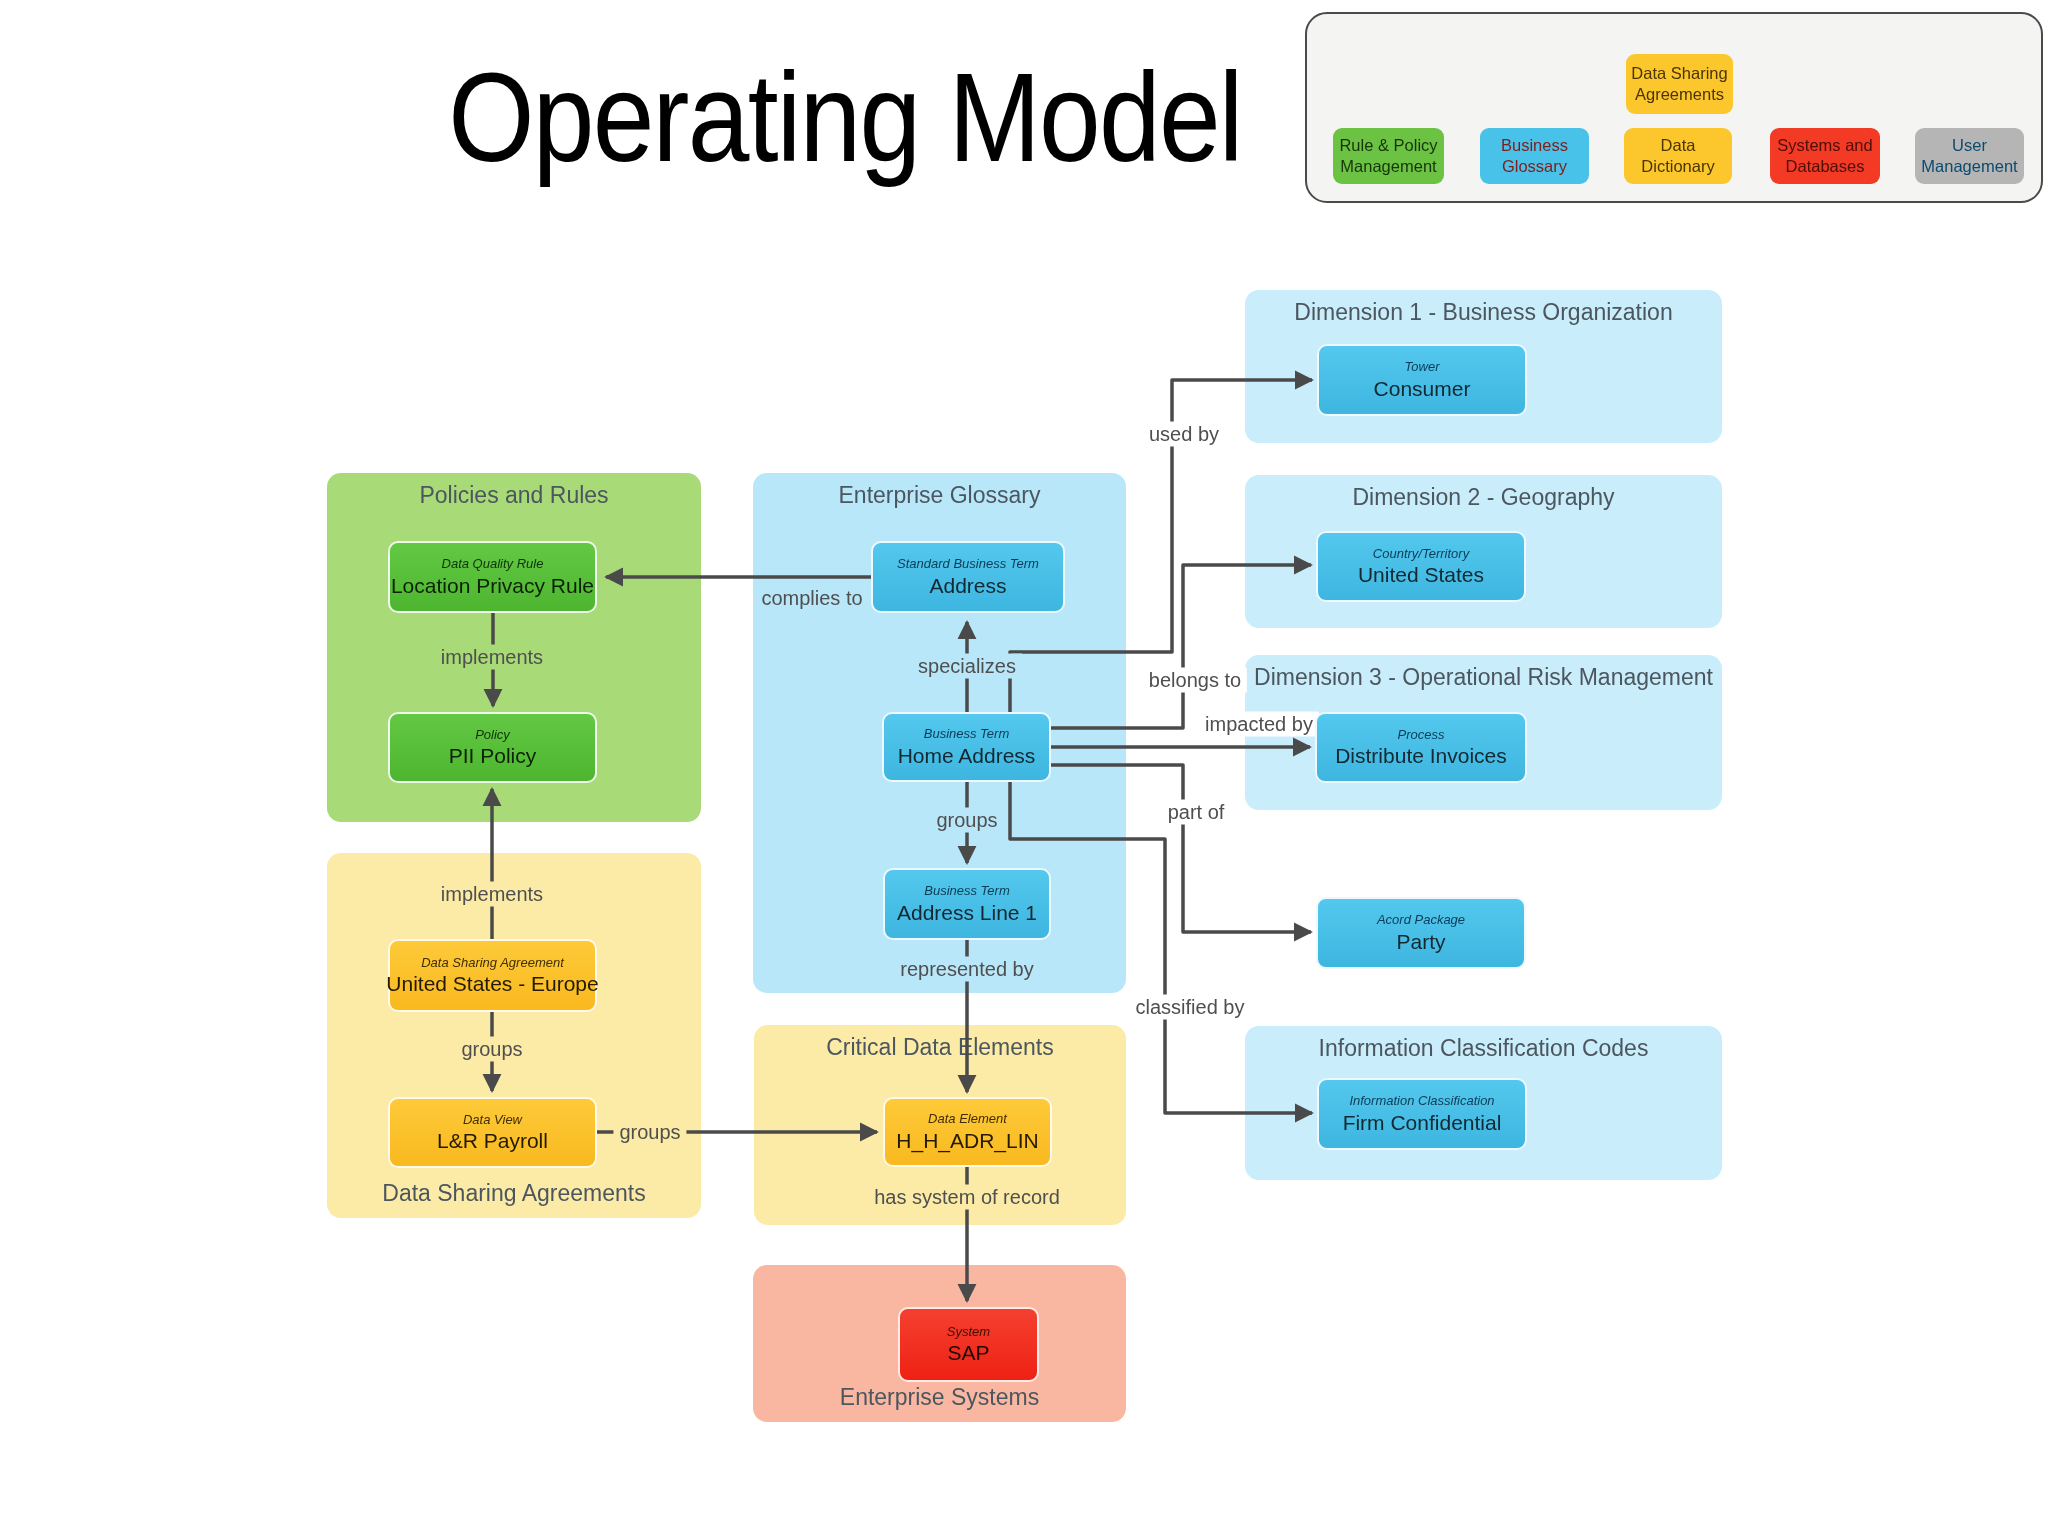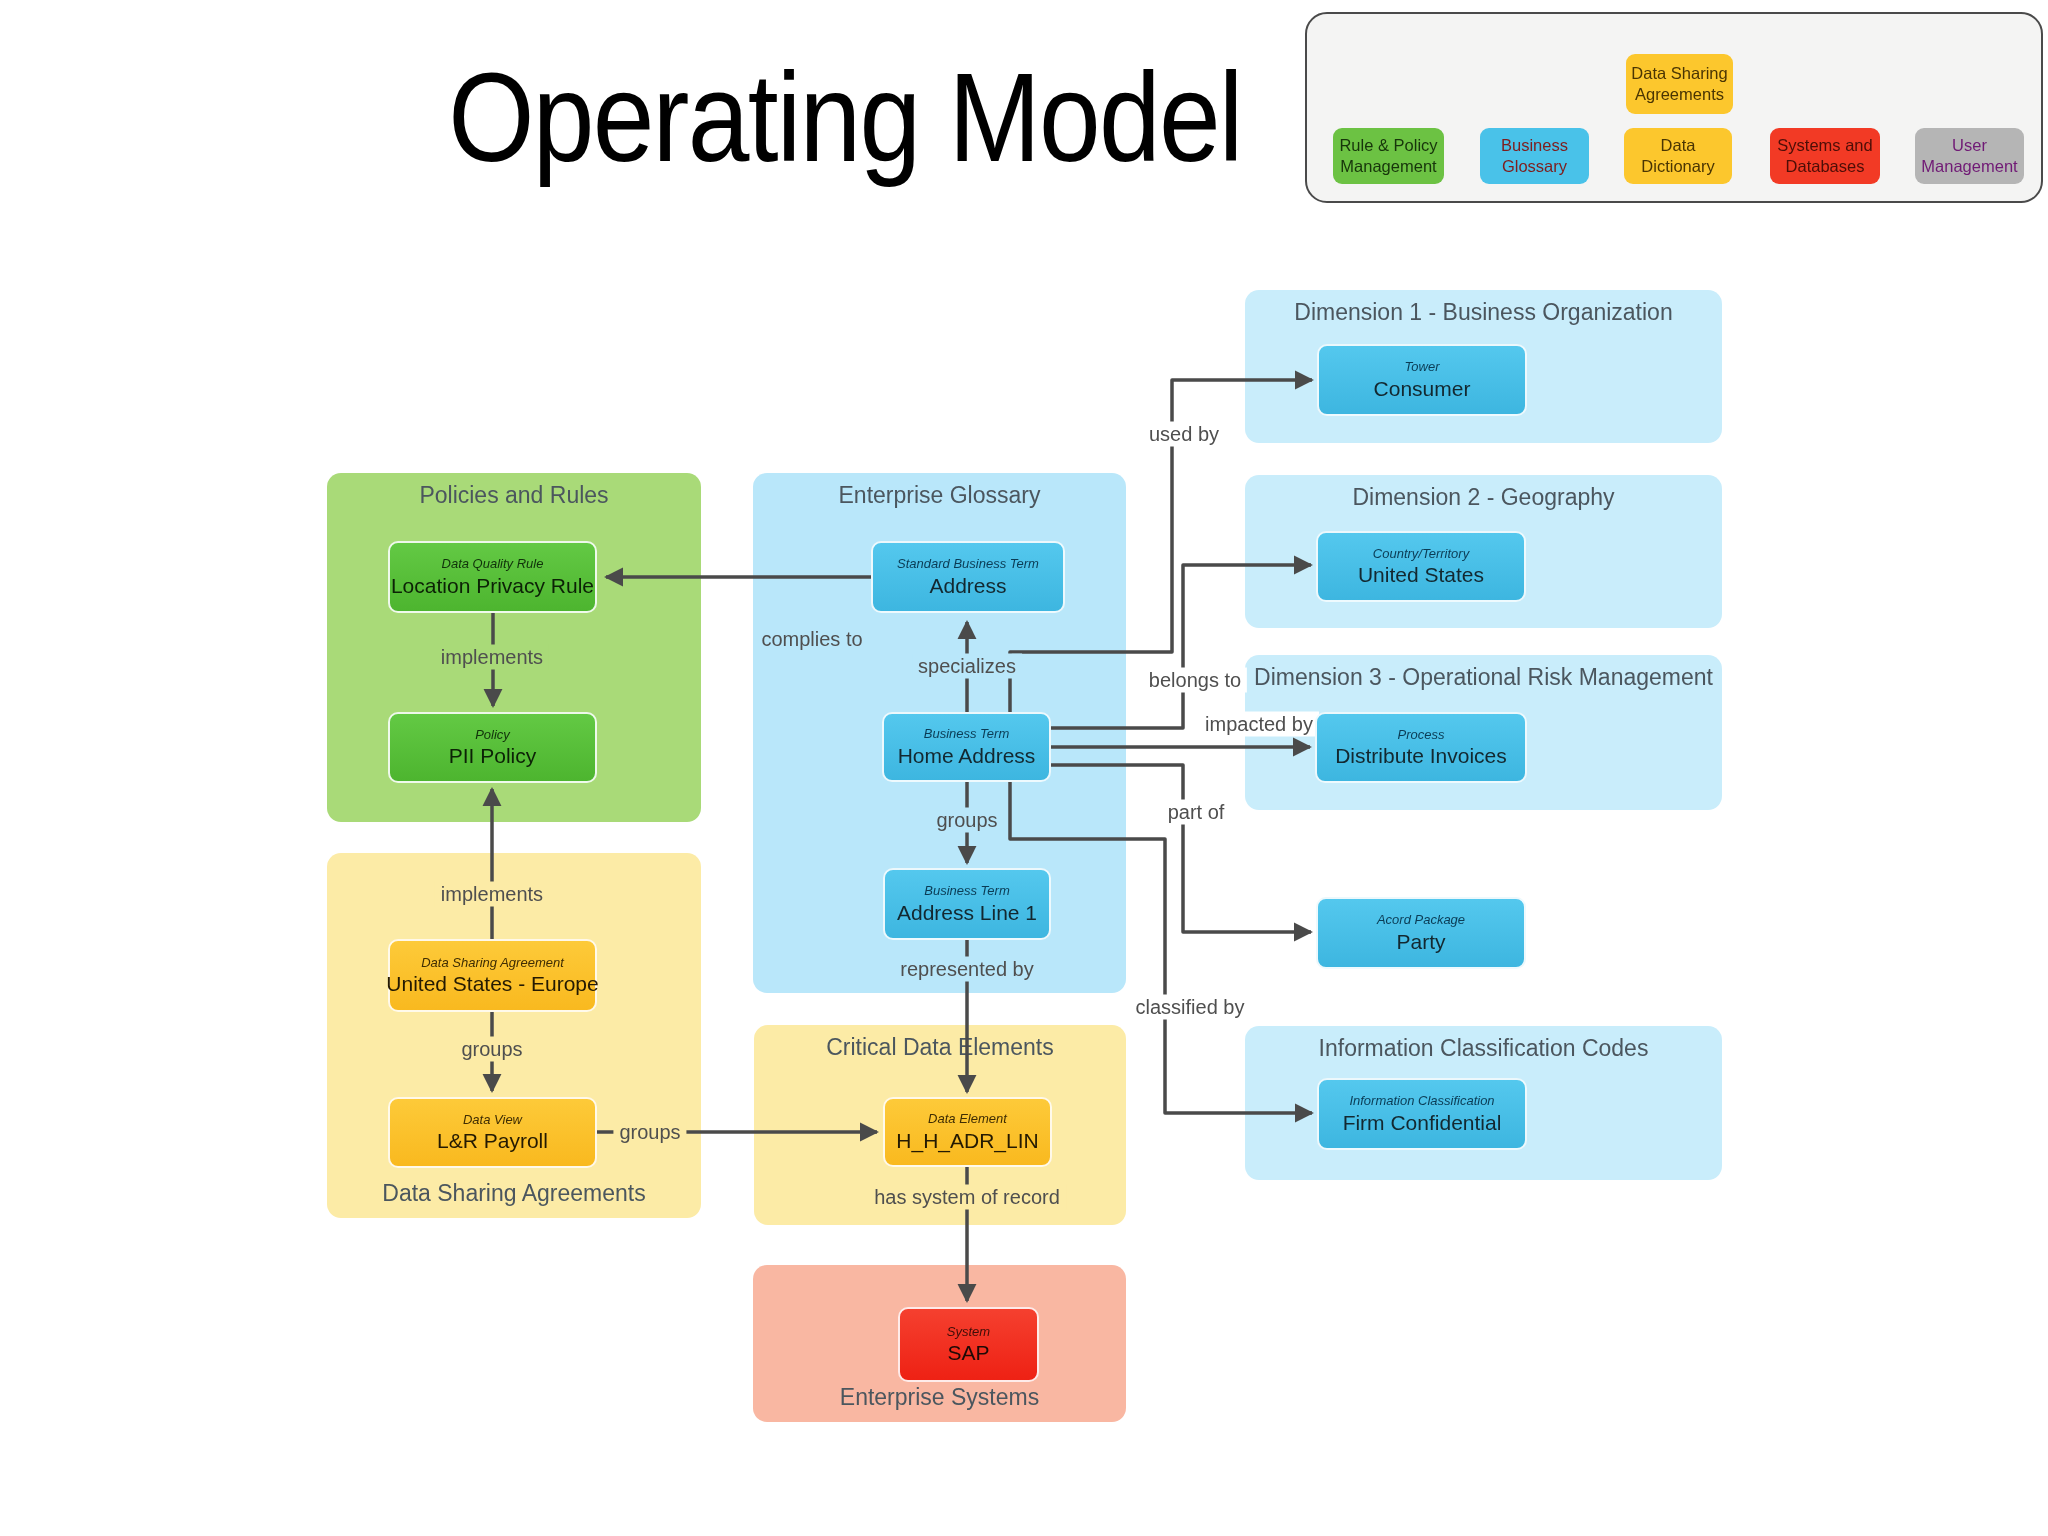--- a/index.html
+++ b/index.html
@@ -17,21 +17,21 @@
     background:#f4f4f3; border:2px solid #4a4a4a; border-radius:22px; }
   .dgc-title { position:absolute; left:0; top:14px; width:100%; text-align:center;
     font-size:21px; color:#4a4a4a; }
   .dgc-btn { position:absolute; border-radius:9px; display:flex; align-items:center;
     justify-content:center; text-align:center; font-size:16.5px; line-height:1.3;
     padding:4px; }
   .btn-green  { background:#6cc243; color:#17350b; }
   .btn-blue   { background:#49c2e9; color:#7f1d1d; }
   .btn-yellow { background:#fcc72d; color:#4a3503; }
   .btn-red    { background:#f23a25; color:#4d0e07; }
-  .btn-gray   { background:#b5b5b5; color:#701a75; }
+  .btn-gray   { background:#b5b5b5; color:#0c4a6e; }
 
   
   .container { position:absolute; border-radius:14px; }
   .c-green  { background:#a9da78; }
   .c-cyan   { background:#b9e7fa; }
   .c-cyandim{ background:#c9edfb; }
   .c-yellow { background:#fceba6; }
   .c-salmon { background:#f9b7a2; }
   .container-title { position:absolute; left:0; width:100%; text-align:center;
     font-size:23px; color:#4b565e; white-space:nowrap; }
@@ -54,21 +54,21 @@
   .n-red .node-type { color:#3f0e08; } .n-red .node-label { color:#1d0a06; }
 
   
   svg.edges { position:absolute; inset:0; pointer-events:none; }
   .edge-label { position:absolute; transform:translate(-50%,-50%);
     font-size:20px; color:#4f4f4f; white-space:nowrap; padding:1px 6px; }
   .lbl-white { background:#ffffff;margin-left:14px; }
   .lbl-cyan { background:#b9e7fa; }
   .lbl-yellow { background:#fceba6; }
   .lbl-green { background:#a9da78; }
-  .lbl-clear { background:transparent;margin-top:41px; }
+  .lbl-clear { background:transparent; }
 </style>
 </head>
 <body>
 
 <div class="canvas">
 
   <div class="big-title">Operating Model</div>
 
   <div class="dgc">
     <div class="dgc-btn btn-yellow" style="left:319px;top:40px;width:107px;height:60px">Data Sharing Agreements</div>

